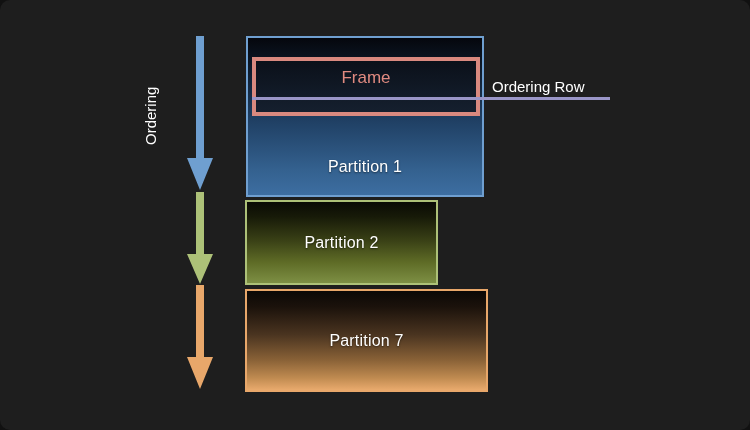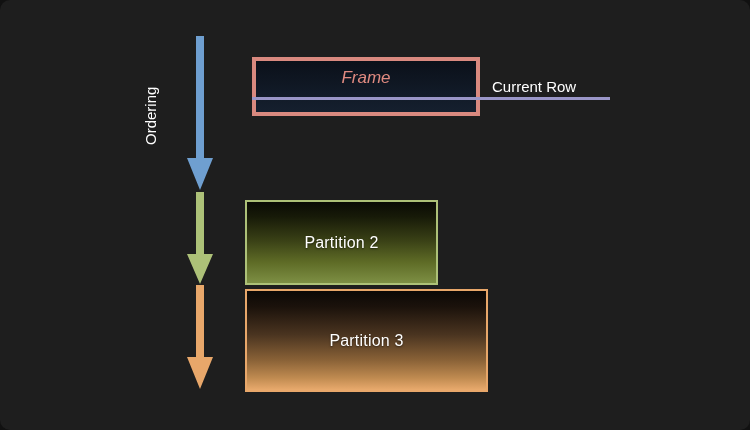--- a/index.html
+++ b/index.html
@@ -83,21 +83,20 @@
     background: linear-gradient(to bottom, #0b1019 0%, #111a27 60%, #151f2e 100%);
     display: flex;
     align-items: flex-start;
     justify-content: center;
   }
   #frame-label {
     color: #e08a80;
     font-size: 17px;
     margin-top: 7px;
     pointer-events: none;
-    font-style: italic;
   }
 
   
   #current-row-line {
     position: absolute;
     left: 252px;
     top: 97px;
     width: 358px;
     height: 3px;
     background: #9a96c8;
@@ -146,29 +145,32 @@
   <svg id="arrow-green" class="arrow-svg" width="28" height="93" viewBox="0 0 28 93">
     <polygon points="10,0 18,0 18,62 27,62 14,92 1,62 10,62" fill="#adc178"></polygon>
   </svg>
 
   <svg id="arrow-orange" class="arrow-svg" width="28" height="105" viewBox="0 0 28 105">
     <polygon points="10,0 18,0 18,72 27,72 14,104 1,72 10,72" fill="#e8a76a"></polygon>
   </svg>
 
   <div id="ordering-label">Ordering</div>
 
+  <div id="partition-1" class="partition">
+    <span class="partition-label">Partition 1</span>
+  </div>
 
   <div id="frame-box">
     <span id="frame-label">Frame</span>
   </div>
 
   <div id="current-row-line"></div>
-  <div id="current-row-label">Current Row</div>
+  <div id="current-row-label">Ordering Row</div>
 
   <div id="partition-2" class="partition">
     <span class="partition-label">Partition 2</span>
   </div>
 
   <div id="partition-3" class="partition">
-    <span class="partition-label">Partition 3</span>
+    <span class="partition-label">Partition 7</span>
   </div>
 
 </div>
 
 </body></html>

